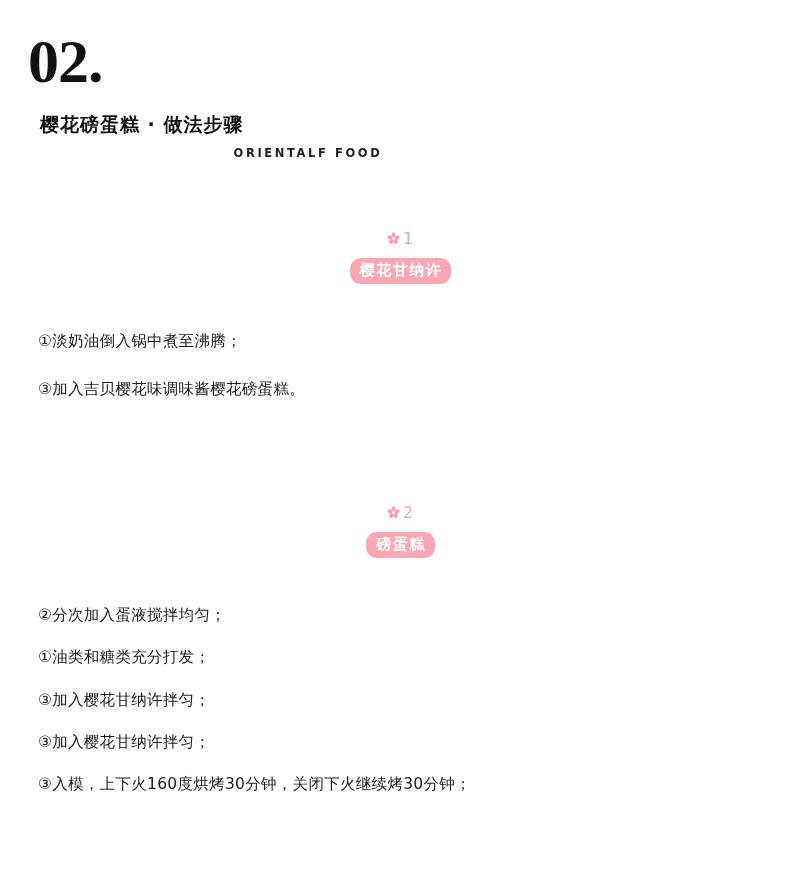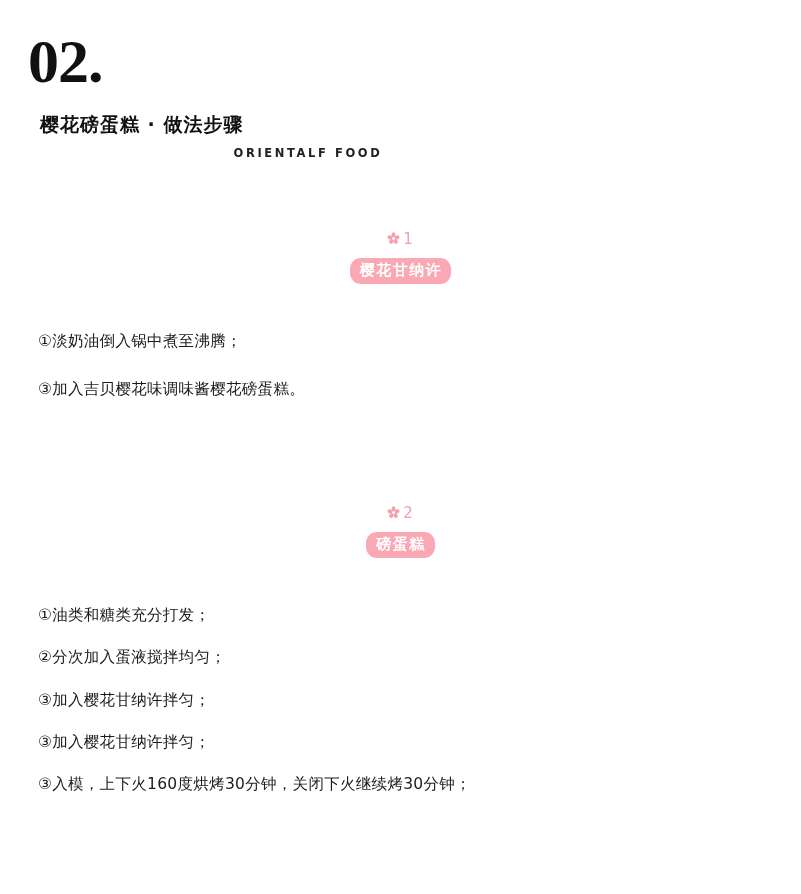--- a/index.html
+++ b/index.html
@@ -165,21 +165,21 @@
               <ellipse cx="6.7" cy="14.7" rx="3.1" ry="3.9" transform="rotate(216 6.7 14.7)"></ellipse>
               <ellipse cx="4.6" cy="8.3" rx="3.1" ry="3.9" transform="rotate(288 4.6 8.3)"></ellipse>
               <circle cx="10" cy="10" r="1.7" fill="#ffffff"></circle>
             </g>
           </svg>
         </span><span>2</span>
       </div>
       <div class="section-tag">磅蛋糕</div>
     </div>
     <ul class="steps" id="steps-2">
+      <li class="step"><span>②分次加入蛋液搅拌均匀；</span></li>
       <li class="step"><span>①油类和糖类充分打发；</span></li>
-      <li class="step"><span>②分次加入蛋液搅拌均匀；</span></li>
       <li class="step"><span>③加入樱花甘纳许拌匀；</span></li>
       <li class="step"><span>③加入樱花甘纳许拌匀；</span></li>
       <li class="step"><span>③入模，上下火160度烘烤30分钟，关闭下火继续烤30分钟；</span></li>
     </ul>
   </div>
 
 </div>
 
 </body></html>

